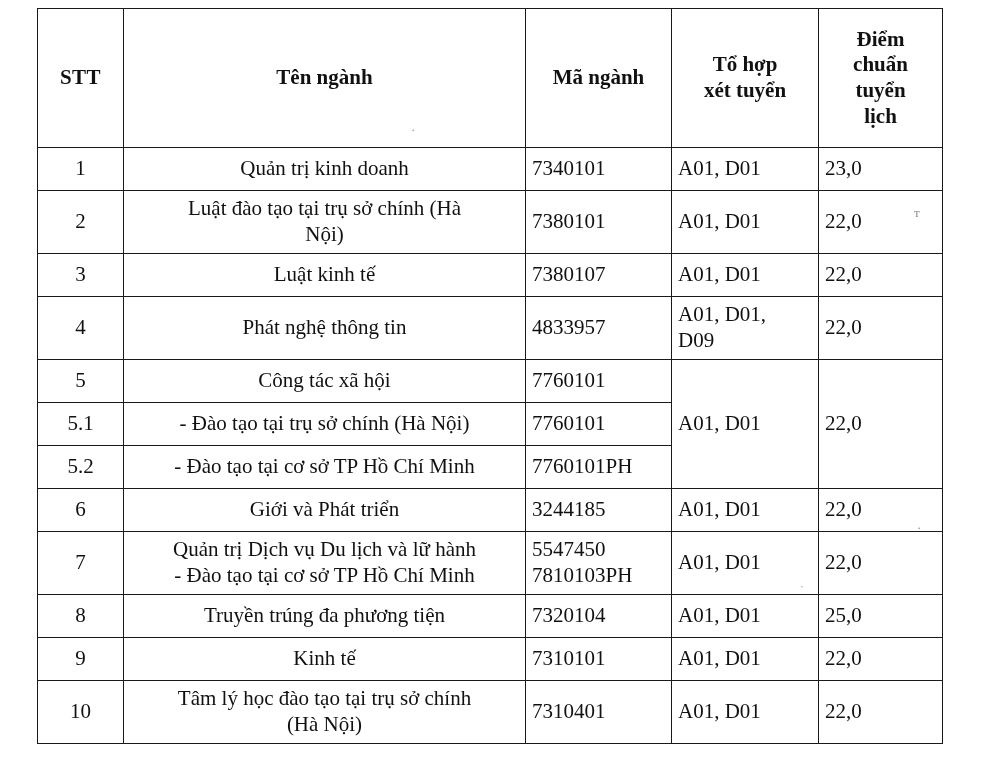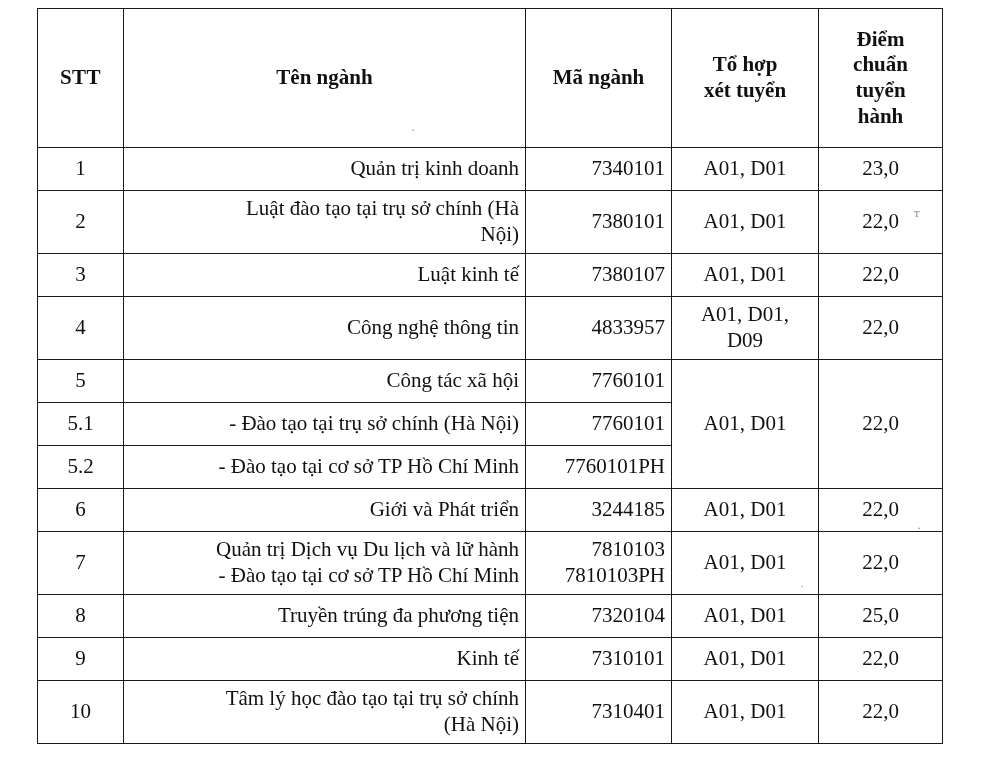--- a/index.html
+++ b/index.html
@@ -44,24 +44,24 @@
     padding: 6px 4px;
   }
   
   col.c-stt   { width: 86px; }
   col.c-name  { width: 402px; }
   col.c-code  { width: 146px; }
   col.c-combo { width: 147px; }
   col.c-score { width: 124px; }
 
   td.stt   { text-align: center; }
-  td.name  { text-align: right; padding-left: 10px; }
-  td.code  { text-align: right; }
-  td.combo { text-align: center; }
-  td.score { text-align: center; }
+  td.name  { text-align: center; padding-left: 10px; }
+  td.code  { text-align: left; }
+  td.combo { }
+  td.score { text-align: left; }
 
   .h-stt { letter-spacing: 0.5px; }
 
   tr.r-head td, tr.r-head th { height: 134px; margin-left: 36px; }
   tr.h1 td { height: 38px; }
   tr.h2 td { height: 58px; }
   tr.h3 td { height: 58px; }
 
   .nameline { display: block; }
 
@@ -96,21 +96,21 @@
         <th>Tên ngành</th>
         <th>Mã ngành</th>
         <th>
           <span class="nameline">Tổ hợp</span>
           <span class="nameline">xét tuyển</span>
         </th>
         <th>
           <span class="nameline">Điểm</span>
           <span class="nameline">chuẩn</span>
           <span class="nameline">tuyển</span>
-          <span class="nameline">hành</span>
+          <span class="nameline">lịch</span>
         </th>
       </tr>
     </thead>
     <tbody>
 
       <tr class="h1">
         <td class="stt">1</td>
         <td class="name">Quản trị kinh doanh</td>
         <td class="code">7340101</td>
         <td class="combo">A01, D01</td>
@@ -131,21 +131,21 @@
       <tr class="h1">
         <td class="stt">3</td>
         <td class="name">Luật kinh tế</td>
         <td class="code">7380107</td>
         <td class="combo">A01, D01</td>
         <td class="score">22,0</td>
       </tr>
 
       <tr class="h3">
         <td class="stt">4</td>
-        <td class="name">Công nghệ thông tin</td>
+        <td class="name">Phát nghệ thông tin</td>
         <td class="code">4833957</td>
         <td class="combo">
           <span class="nameline">A01, D01,</span>
           <span class="nameline">D09</span>
         </td>
         <td class="score">22,0</td>
       </tr>
 
       <tr class="h1">
         <td class="stt">5</td>
@@ -175,21 +175,21 @@
         <td class="score">22,0</td>
       </tr>
 
       <tr class="h2">
         <td class="stt">7</td>
         <td class="name">
           <span class="nameline">Quản trị Dịch vụ Du lịch và lữ hành</span>
           <span class="nameline">- Đào tạo tại cơ sở TP Hồ Chí Minh</span>
         </td>
         <td class="code">
-          <span class="nameline">7810103</span>
+          <span class="nameline">5547450</span>
           <span class="nameline">7810103PH</span>
         </td>
         <td class="combo">A01, D01</td>
         <td class="score">22,0</td>
       </tr>
 
       <tr class="h1">
         <td class="stt">8</td>
         <td class="name">Truyền trúng đa phương tiện</td>
         <td class="code">7320104</td>

